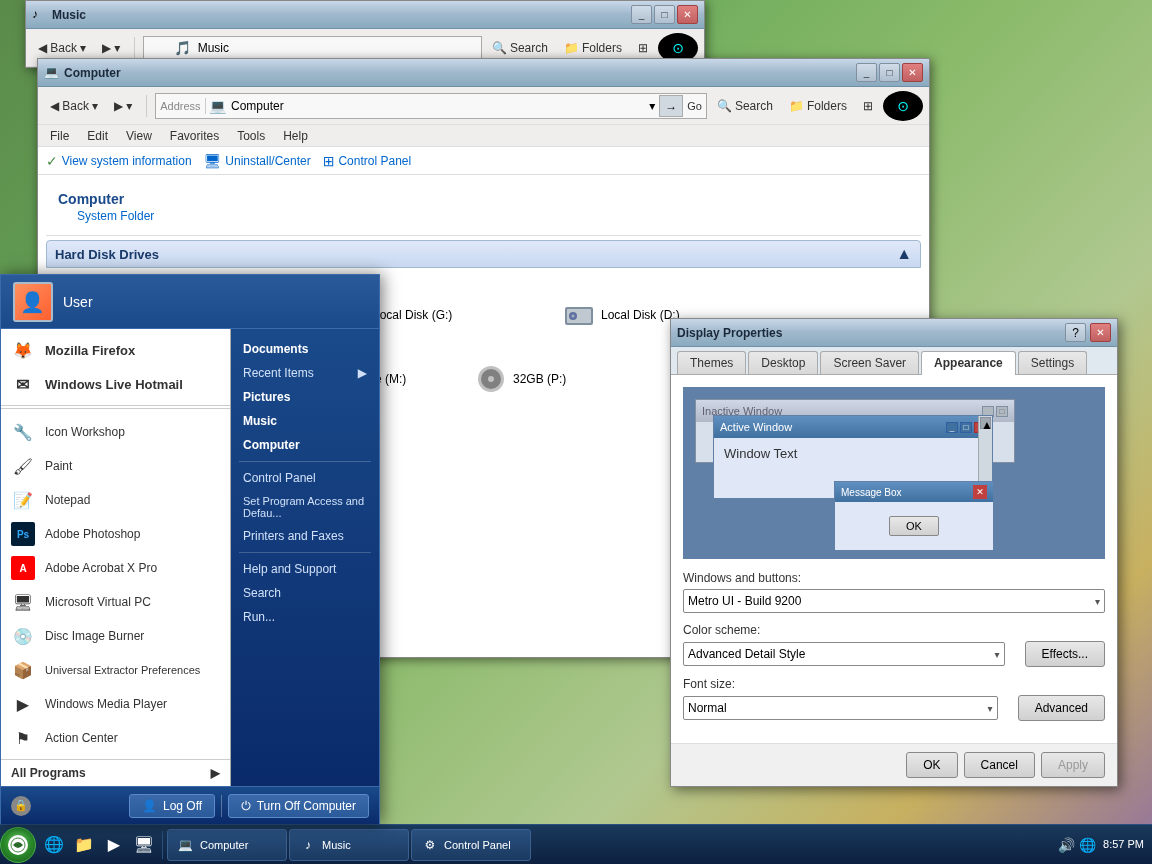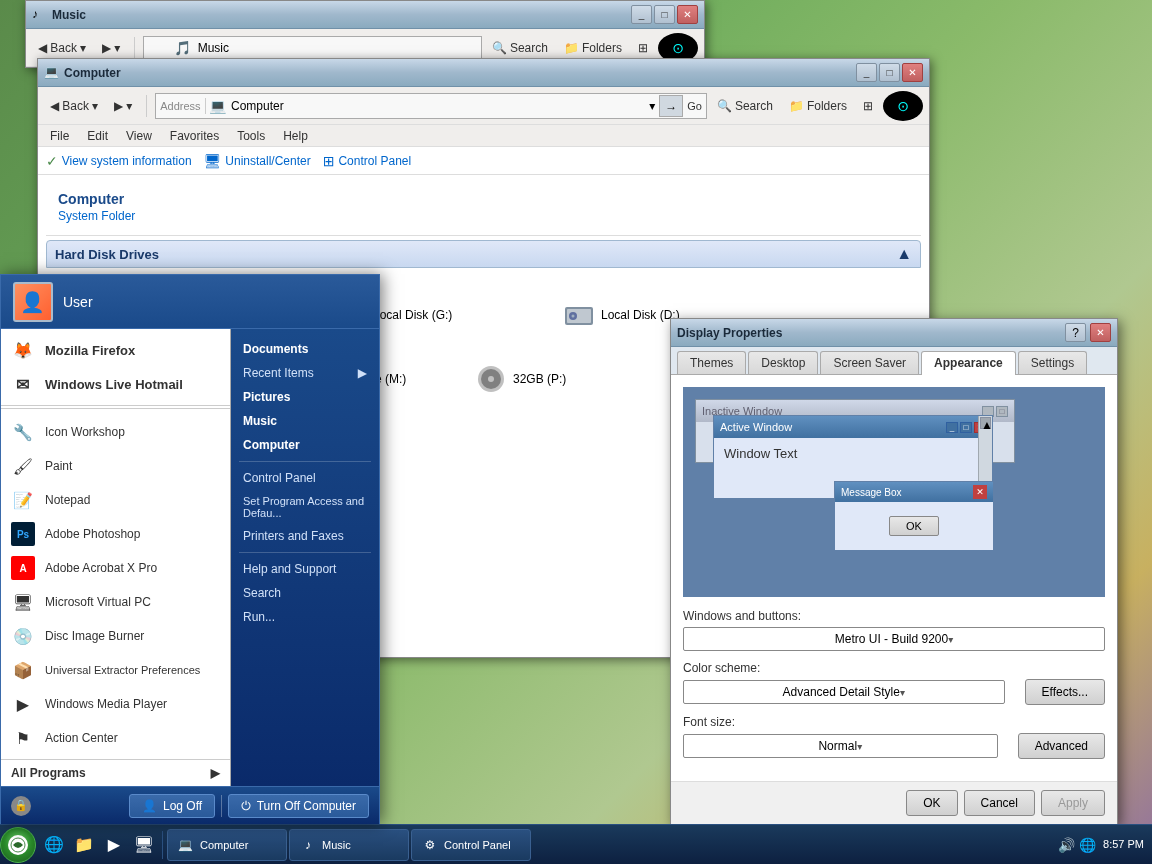--- a/index.html
+++ b/index.html
@@ -525,21 +525,21 @@
     .dialog-content {
       padding: 12px;
       background: white;
     }
 
     
     .preview-area {
       background: #6080a8;
       padding: 12px;
       margin-bottom: 12px;
-      height: 210px;
+      height: 172px;
       position: relative;
       overflow: hidden;
     }
 
     .preview-inactive {
       position: absolute;
       top: 12px;
       left: 12px;
       width: 320px;
       background: #c0c8d8;
@@ -658,21 +658,21 @@
     .form-select {
       height: 24px;
       background: white;
       border: 1px solid #888;
       border-radius: 2px;
       padding: 0 4px;
       font-size: 12px;
       flex: 1;
       display: flex;
       align-items: center;
-      justify-content: center;
+      justify-content: space-between;
       cursor: pointer;
     }
 
     .select-arrow {
       font-size: 10px;
       color: #555;
     }
 
     .dialog-btn {
       padding: 4px 16px;
@@ -826,21 +826,21 @@
     </div>
     <div class="toolbar-link">
       <span style="font-size:14px;">⊞</span>
       <span>Control Panel</span>
     </div>
   </div>
   <div class="cw-body">
     <div style="padding:8px 12px;font-size:14px;font-weight:bold;color:#1a4a8a;">
       <span>Computer</span>
       <br>
-      <span style="font-size:12px;font-weight:normal;color:#0066cc;">System Folder</span>
+      <span style="font-size:12px;font-weight:normal;color:#0066cc;margin-left:19px;">System Folder</span>
     </div>
     <div style="height:1px;background:#ddd;margin:4px 0;"></div>
     <div class="section-header">
       <span>Hard Disk Drives</span>
       <span style="font-size:16px;cursor:pointer;">▲</span>
     </div>
     <div class="drive-grid">
       <div class="drive-item">
         <div class="drive-icon">
           <svg width="32" height="32" viewBox="0 0 32 32">

